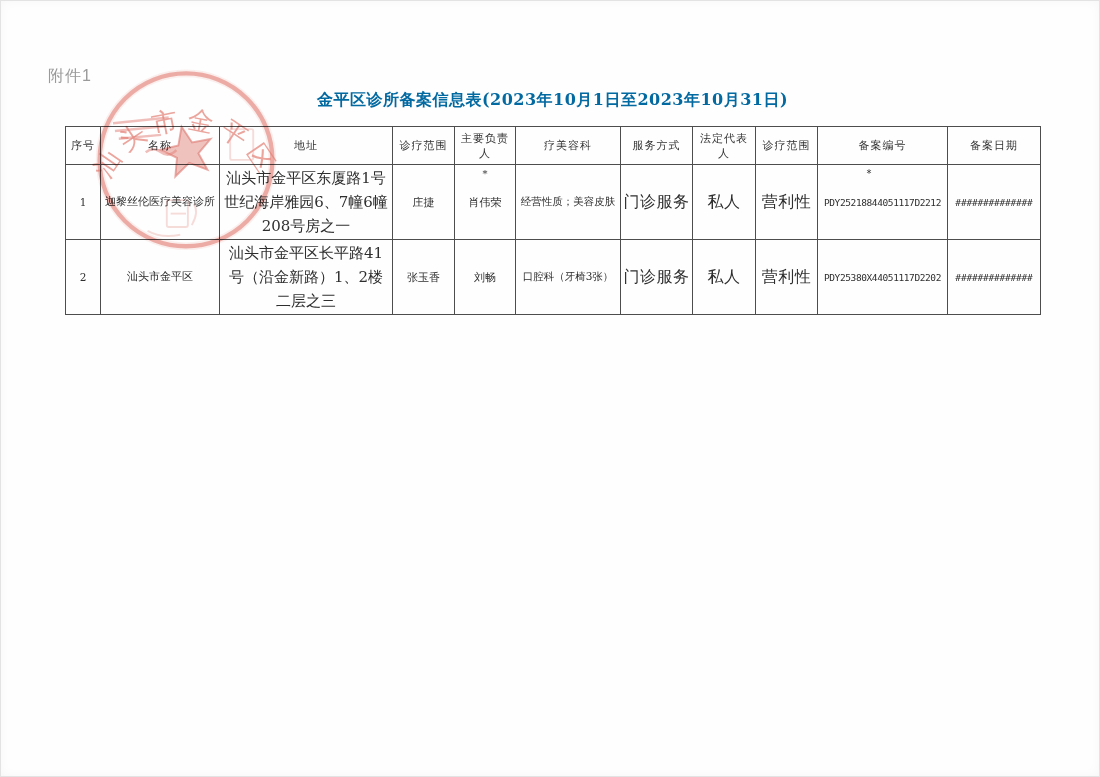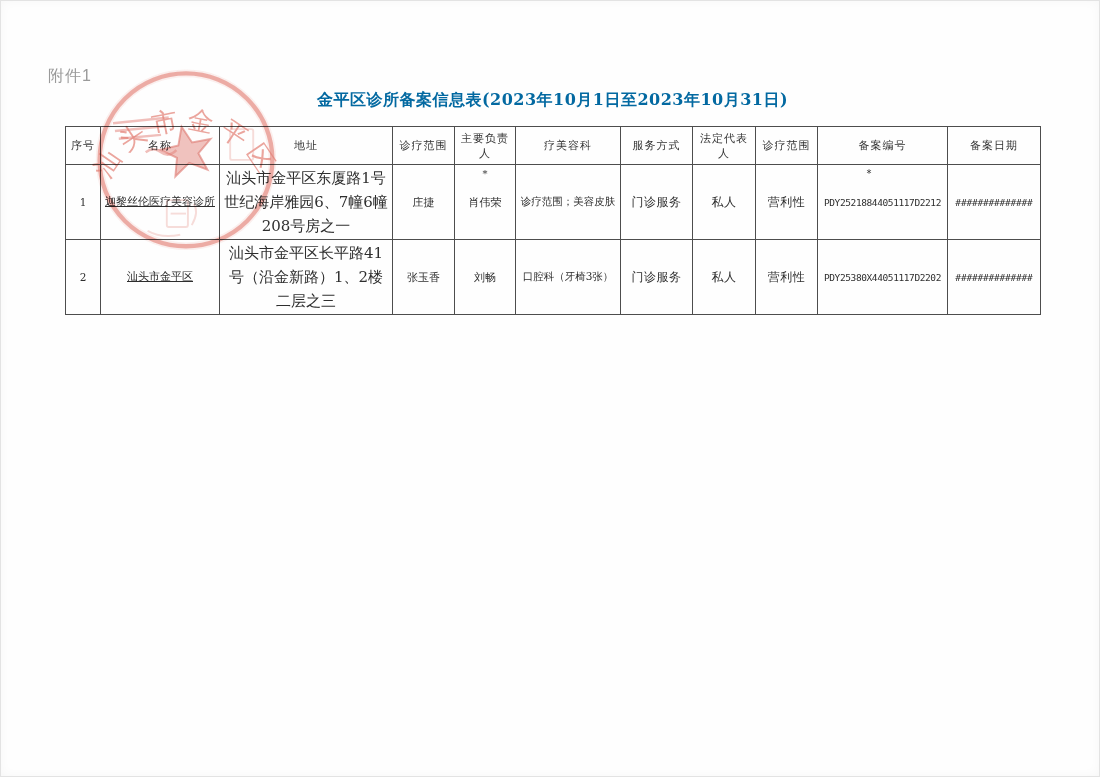--- a/index.html
+++ b/index.html
@@ -60,25 +60,25 @@
   table.record-table th {
     height: 35px;
     font-size: 11px;
     font-weight: normal;
     letter-spacing: 1px;
     color: #333;
   }
   tr.data-row-1 td { height: 53px; }
   tr.data-row-2 td { height: 50px; }
   td.cell-seq { font-size: 10.5px; }
-  td.cell-name { font-size: 11px; line-height: 1.55; text-decoration: underline; }
+  td.cell-name { font-size: 11px; line-height: 1.55; }
   td.cell-address { font-size: 15px; line-height: 1.6; }
   td.cell-person { font-size: 11px; }
   td.cell-scope { font-size: 10.5px; white-space: nowrap; padding: 1px 0; }
-  td.cell-service, td.cell-ownership, td.cell-nature { font-size: 12px; letter-spacing: 0.5px; }
+  td.cell-service, td.cell-ownership, td.cell-nature { font-size: 16px; letter-spacing: 0.5px; }
   td.cell-recordno {
     font-family: "DejaVu Sans Mono", monospace;
     font-size: 9.5px;
     letter-spacing: -0.4px;
     white-space: nowrap;
   }
   td.cell-recorddate {
     font-family: "DejaVu Sans Mono", monospace;
     font-size: 9.5px;
     letter-spacing: -0.2px;
@@ -147,21 +147,21 @@
     <tbody>
       <tr class="data-row-1">
         <td class="cell-seq">1</td>
         <td class="cell-name">迦黎丝伦医疗美容诊所</td>
         <td class="cell-address">汕头市金平区东厦路1号世纪海岸雅园6、7幢6幢208号房之一</td>
         <td class="cell-person">庄捷</td>
         <td class="cell-person">
           <span class="cell-mark">*</span>
           <span>肖伟荣</span>
         </td>
-        <td class="cell-scope">诊疗范围；美容皮肤</td>
+        <td class="cell-scope">经营性质；美容皮肤</td>
         <td class="cell-service">门诊服务</td>
         <td class="cell-ownership">私人</td>
         <td class="cell-nature">营利性</td>
         <td class="cell-recordno">
           <span class="cell-mark mark-left">*</span>
           <span>PDY25218844051117D2212</span>
         </td>
         <td class="cell-recorddate">##############</td>
       </tr>
       <tr class="data-row-2">

